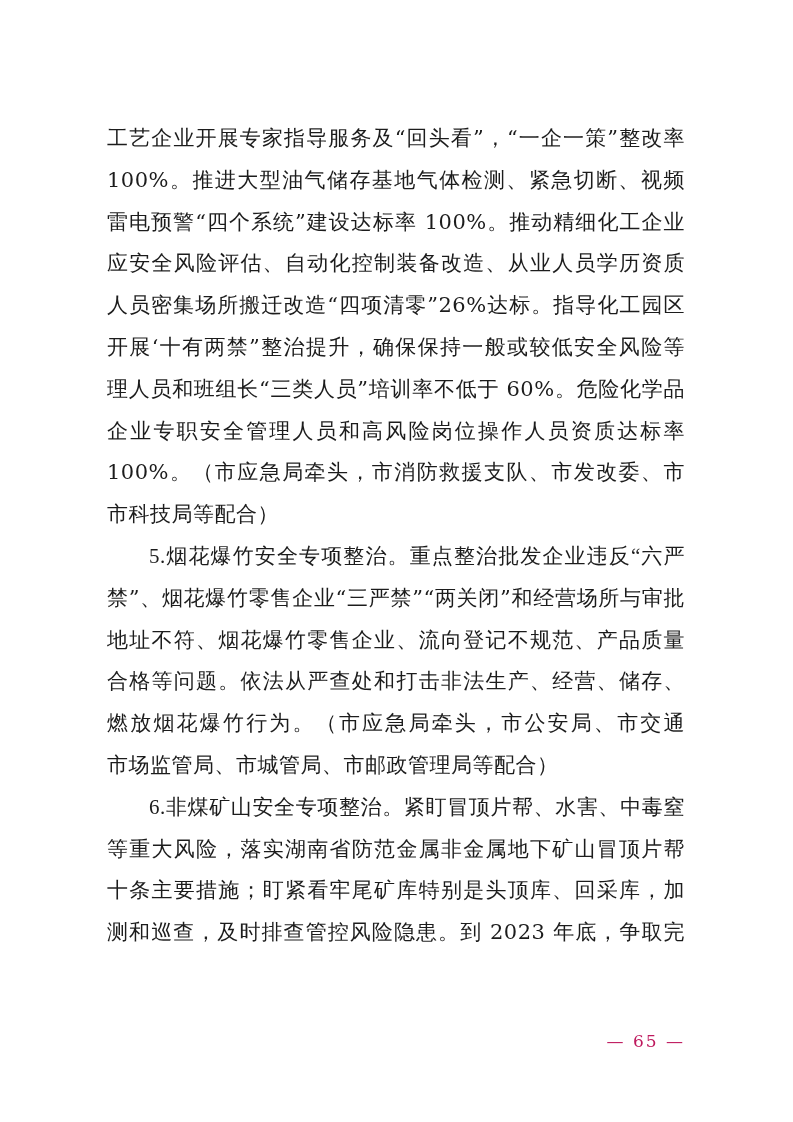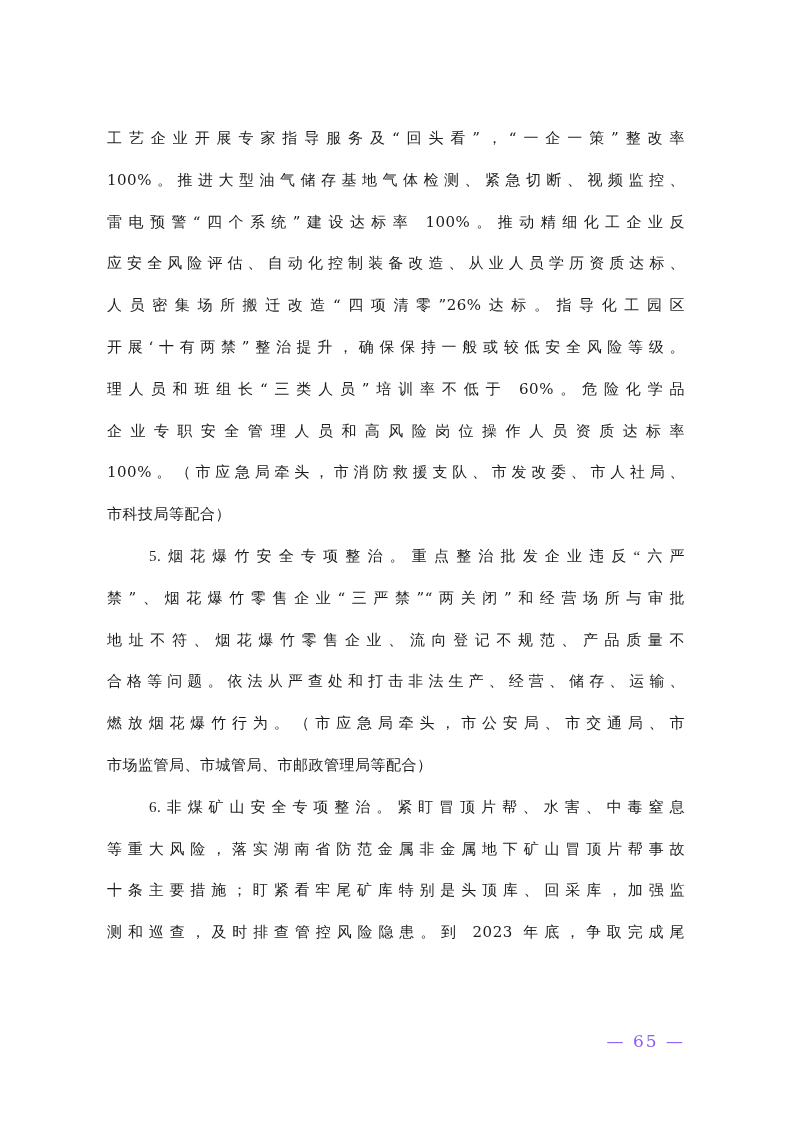--- a/index.html
+++ b/index.html
@@ -18,42 +18,42 @@
   }
   .text-block {
     position: absolute;
     left: 107px;
     top: 118px;
     width: 578px;
   }
   .line {
     height: 41.8px;
     line-height: 41.8px;
-    font-size: 15px;
+    font-size: 21px;
     letter-spacing: 0.5px;
     text-align: justify;
     text-align-last: justify;
     text-justify: inter-character;
     white-space: normal;
     overflow: hidden;
   }
   .line.indent {
     text-indent: 42px;
     font-family: Liberation Serif, serif;
   }
   .line.para-end {
     text-align-last: left;
   }
   .page-number {
     position: absolute;
     top: 1031px;
     right: 108px;
     font-size: 17px;
     letter-spacing: 2px;
-    color: #8b5cf6;
+    color: #be185d;
     white-space: nowrap;
   }
 </style>
 </head>
 <body>
 
 <div class="page">
   <div class="text-block" id="text-block">
       <div>
         <div class="line">工艺企业开展专家指导服务及“回头看”，“一企一策”整改率</div>

